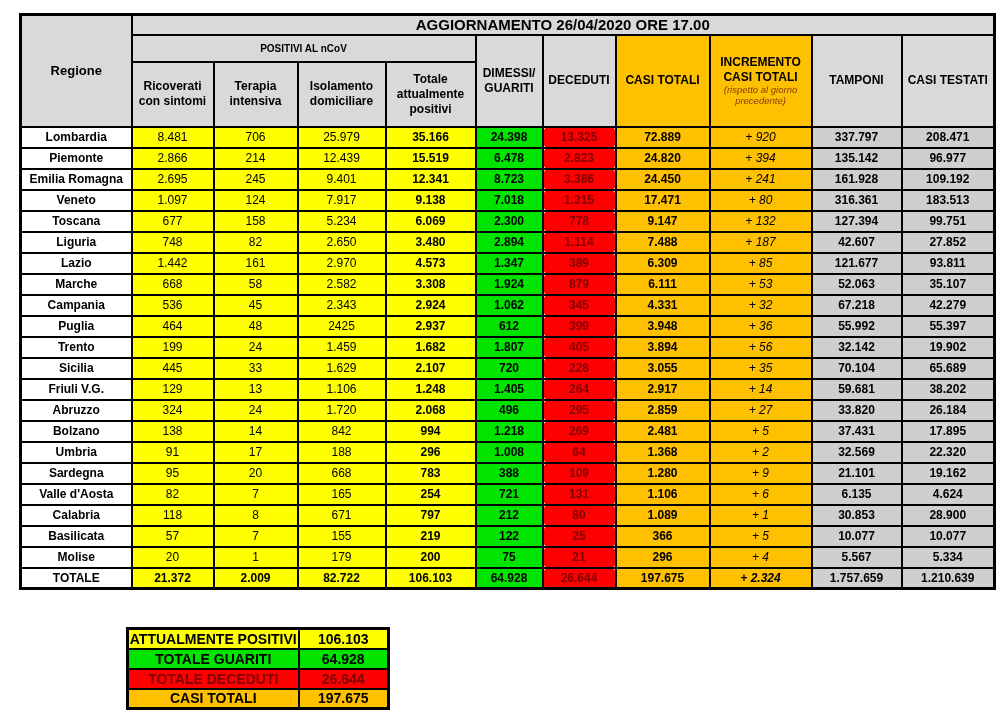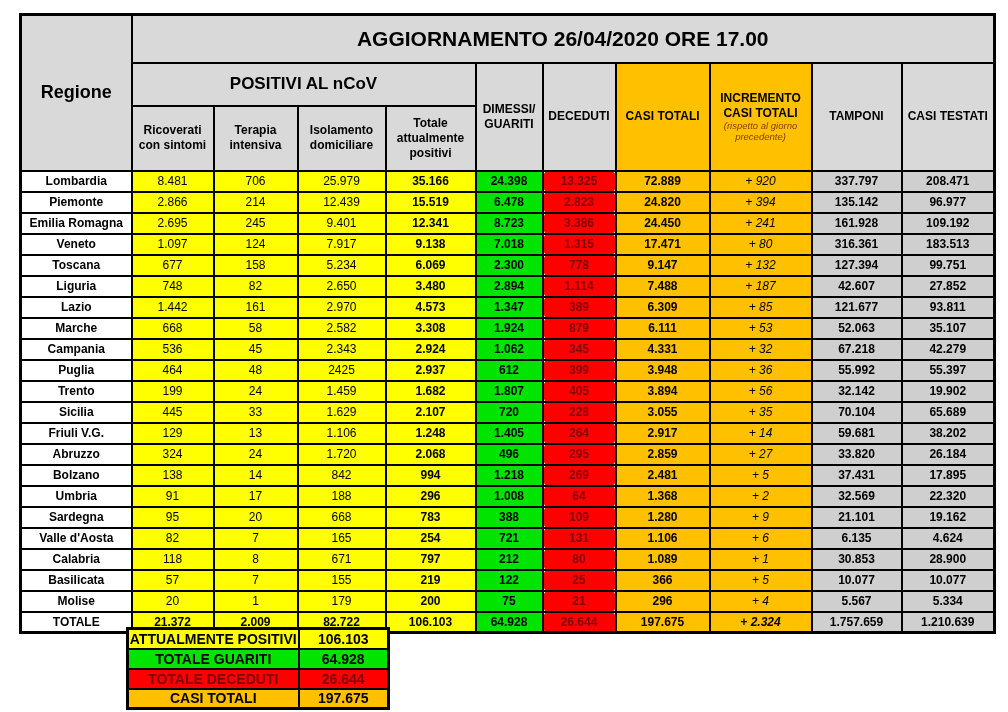--- a/index.html
+++ b/index.html
@@ -21,36 +21,36 @@
   }
   .main th, .main td {
     border: 2px solid #000;
     text-align: center;
     vertical-align: middle;
     overflow: hidden;
     padding: 0 2px;
   }
   .title-cell {
     background: var(--grey-header);
-    font-size: 21px;
+    font-size: 15px;
     font-weight: bold;
-    height: 48px;
+    height: 20px;
   }
   .region-h {
     background: var(--grey-header);
-    font-size: 18px;
+    font-size: 13px;
     font-weight: bold;
     width: 111px;
     margin-left: 16px;
   }
   .group-h {
     background: var(--grey-header);
-    font-size: 17px;
+    font-size: 10px;
     font-weight: bold;
-    height: 43px;
+    height: 27px;
   }
   .hdr {
     background: var(--grey-header);
     font-size: 12px;
     font-weight: bold;
     line-height: 1.25;
   }
   .hdr.orange { background: var(--orange); text-align: center; }
   .sub-h { height: 65px; }
   .incr-note {

